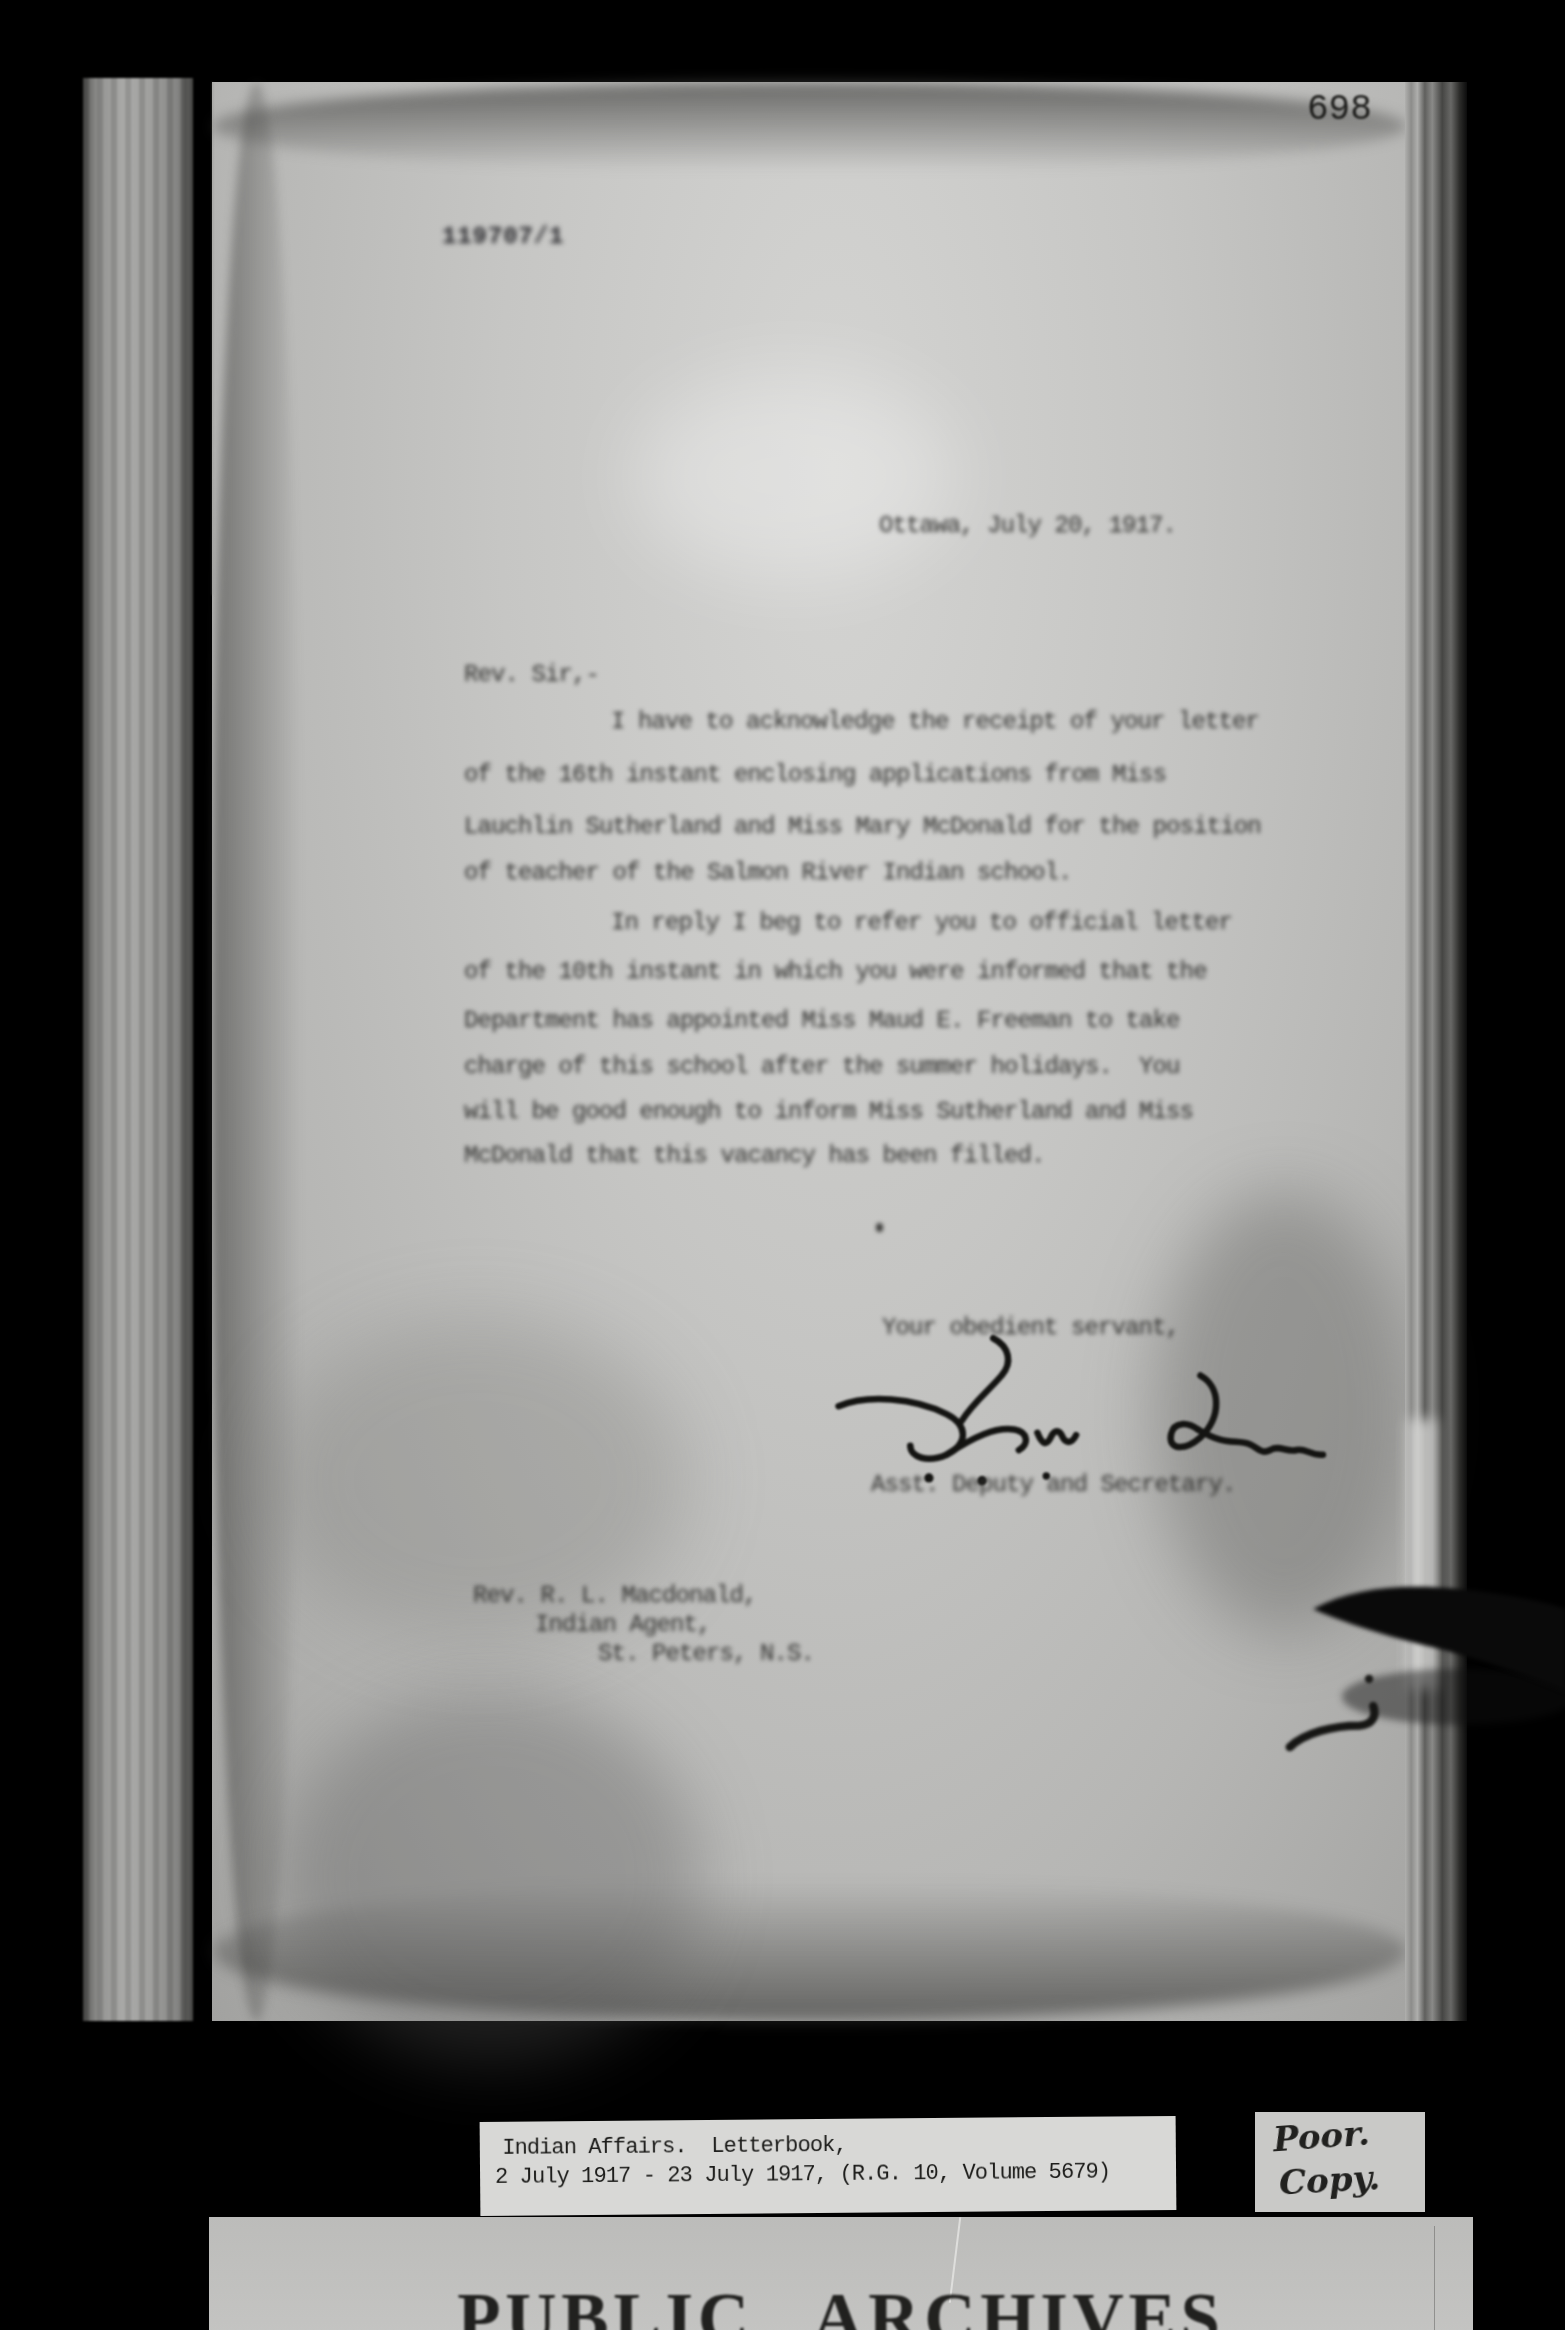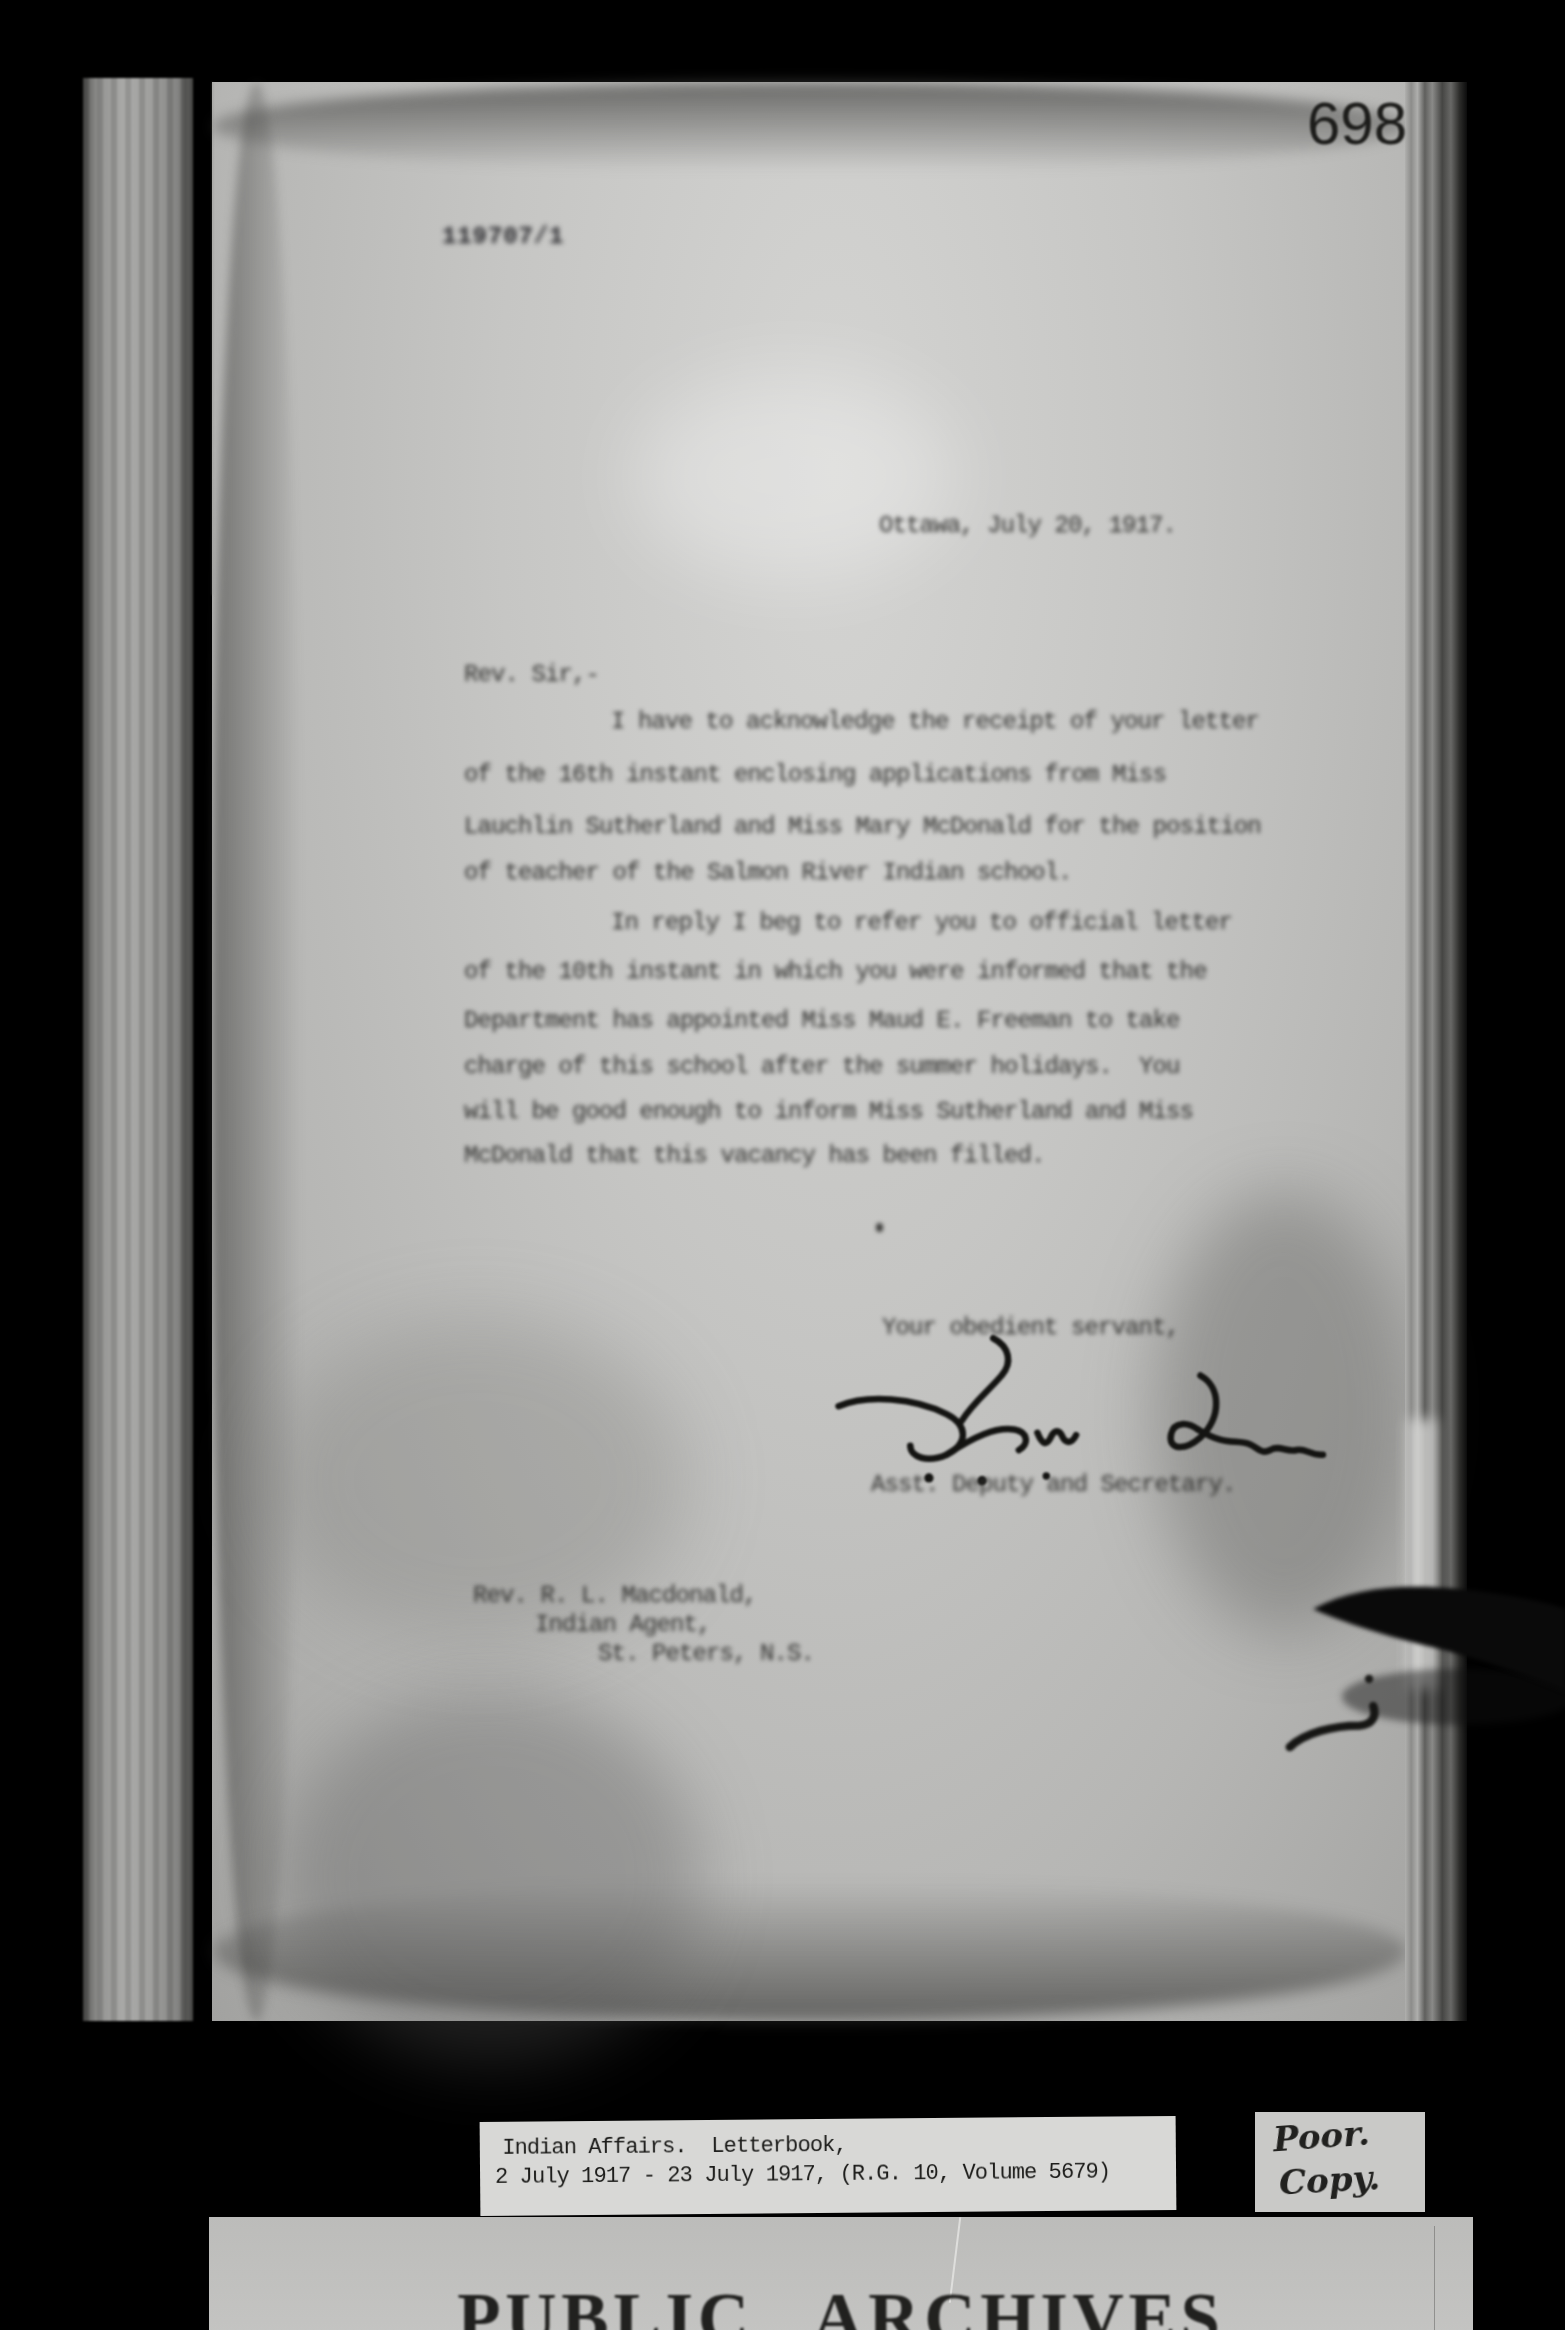--- a/index.html
+++ b/index.html
@@ -29,21 +29,21 @@
   
   .spine{left:1405px;top:82px;width:62px;height:1939px;
     background:linear-gradient(90deg,#b0b0ae 0%,#8c8c8a 10%,#aeaeac 20%,#5f5f5d 32%,#8a8a88 44%,#454543 60%,#686866 74%,#2c2c2a 88%,#0c0c0c 100%);}
   .spine-bright{left:1407px;top:1419px;width:29px;height:270px;background:#d6d6d4;opacity:.8;filter:blur(6.5px);}
 
   
   .typed{position:absolute;font-family:"Liberation Mono",monospace;font-size:24px;
     letter-spacing:-0.9px;color:#30302e;filter:blur(1.9px);white-space:pre;}
   .filenum{position:absolute;font-family:"Liberation Mono",monospace;font-size:24px;font-weight:bold;
     letter-spacing:0.9px;color:#26262a;filter:blur(2.8px);white-space:pre;}
-  .pagenum{position:absolute;font-family:Liberation Sans, sans-serif;font-size:60px;
+  .pagenum{position:absolute;font-family:Liberation Mono, monospace;font-size:36px;
     color:#1d1d1b;filter:blur(0.9px);}
 
   .script{position:absolute;font-family:"DejaVu Serif",serif;font-style:italic;color:#21211f;}
 
   
   .ref-label{left:480px;top:2119px;width:696px;height:94px;background:#d8d8d6;
     transform:rotate(-.5deg);box-shadow:0 6.5px 4.7px -1.9px rgba(0,0,0,.9);}
   .ref-label .l{position:absolute;font-family:"Liberation Mono",monospace;font-size:22px;
     letter-spacing:-0.9px;color:#1b1b19;filter:blur(0.3px);white-space:pre;}
 

